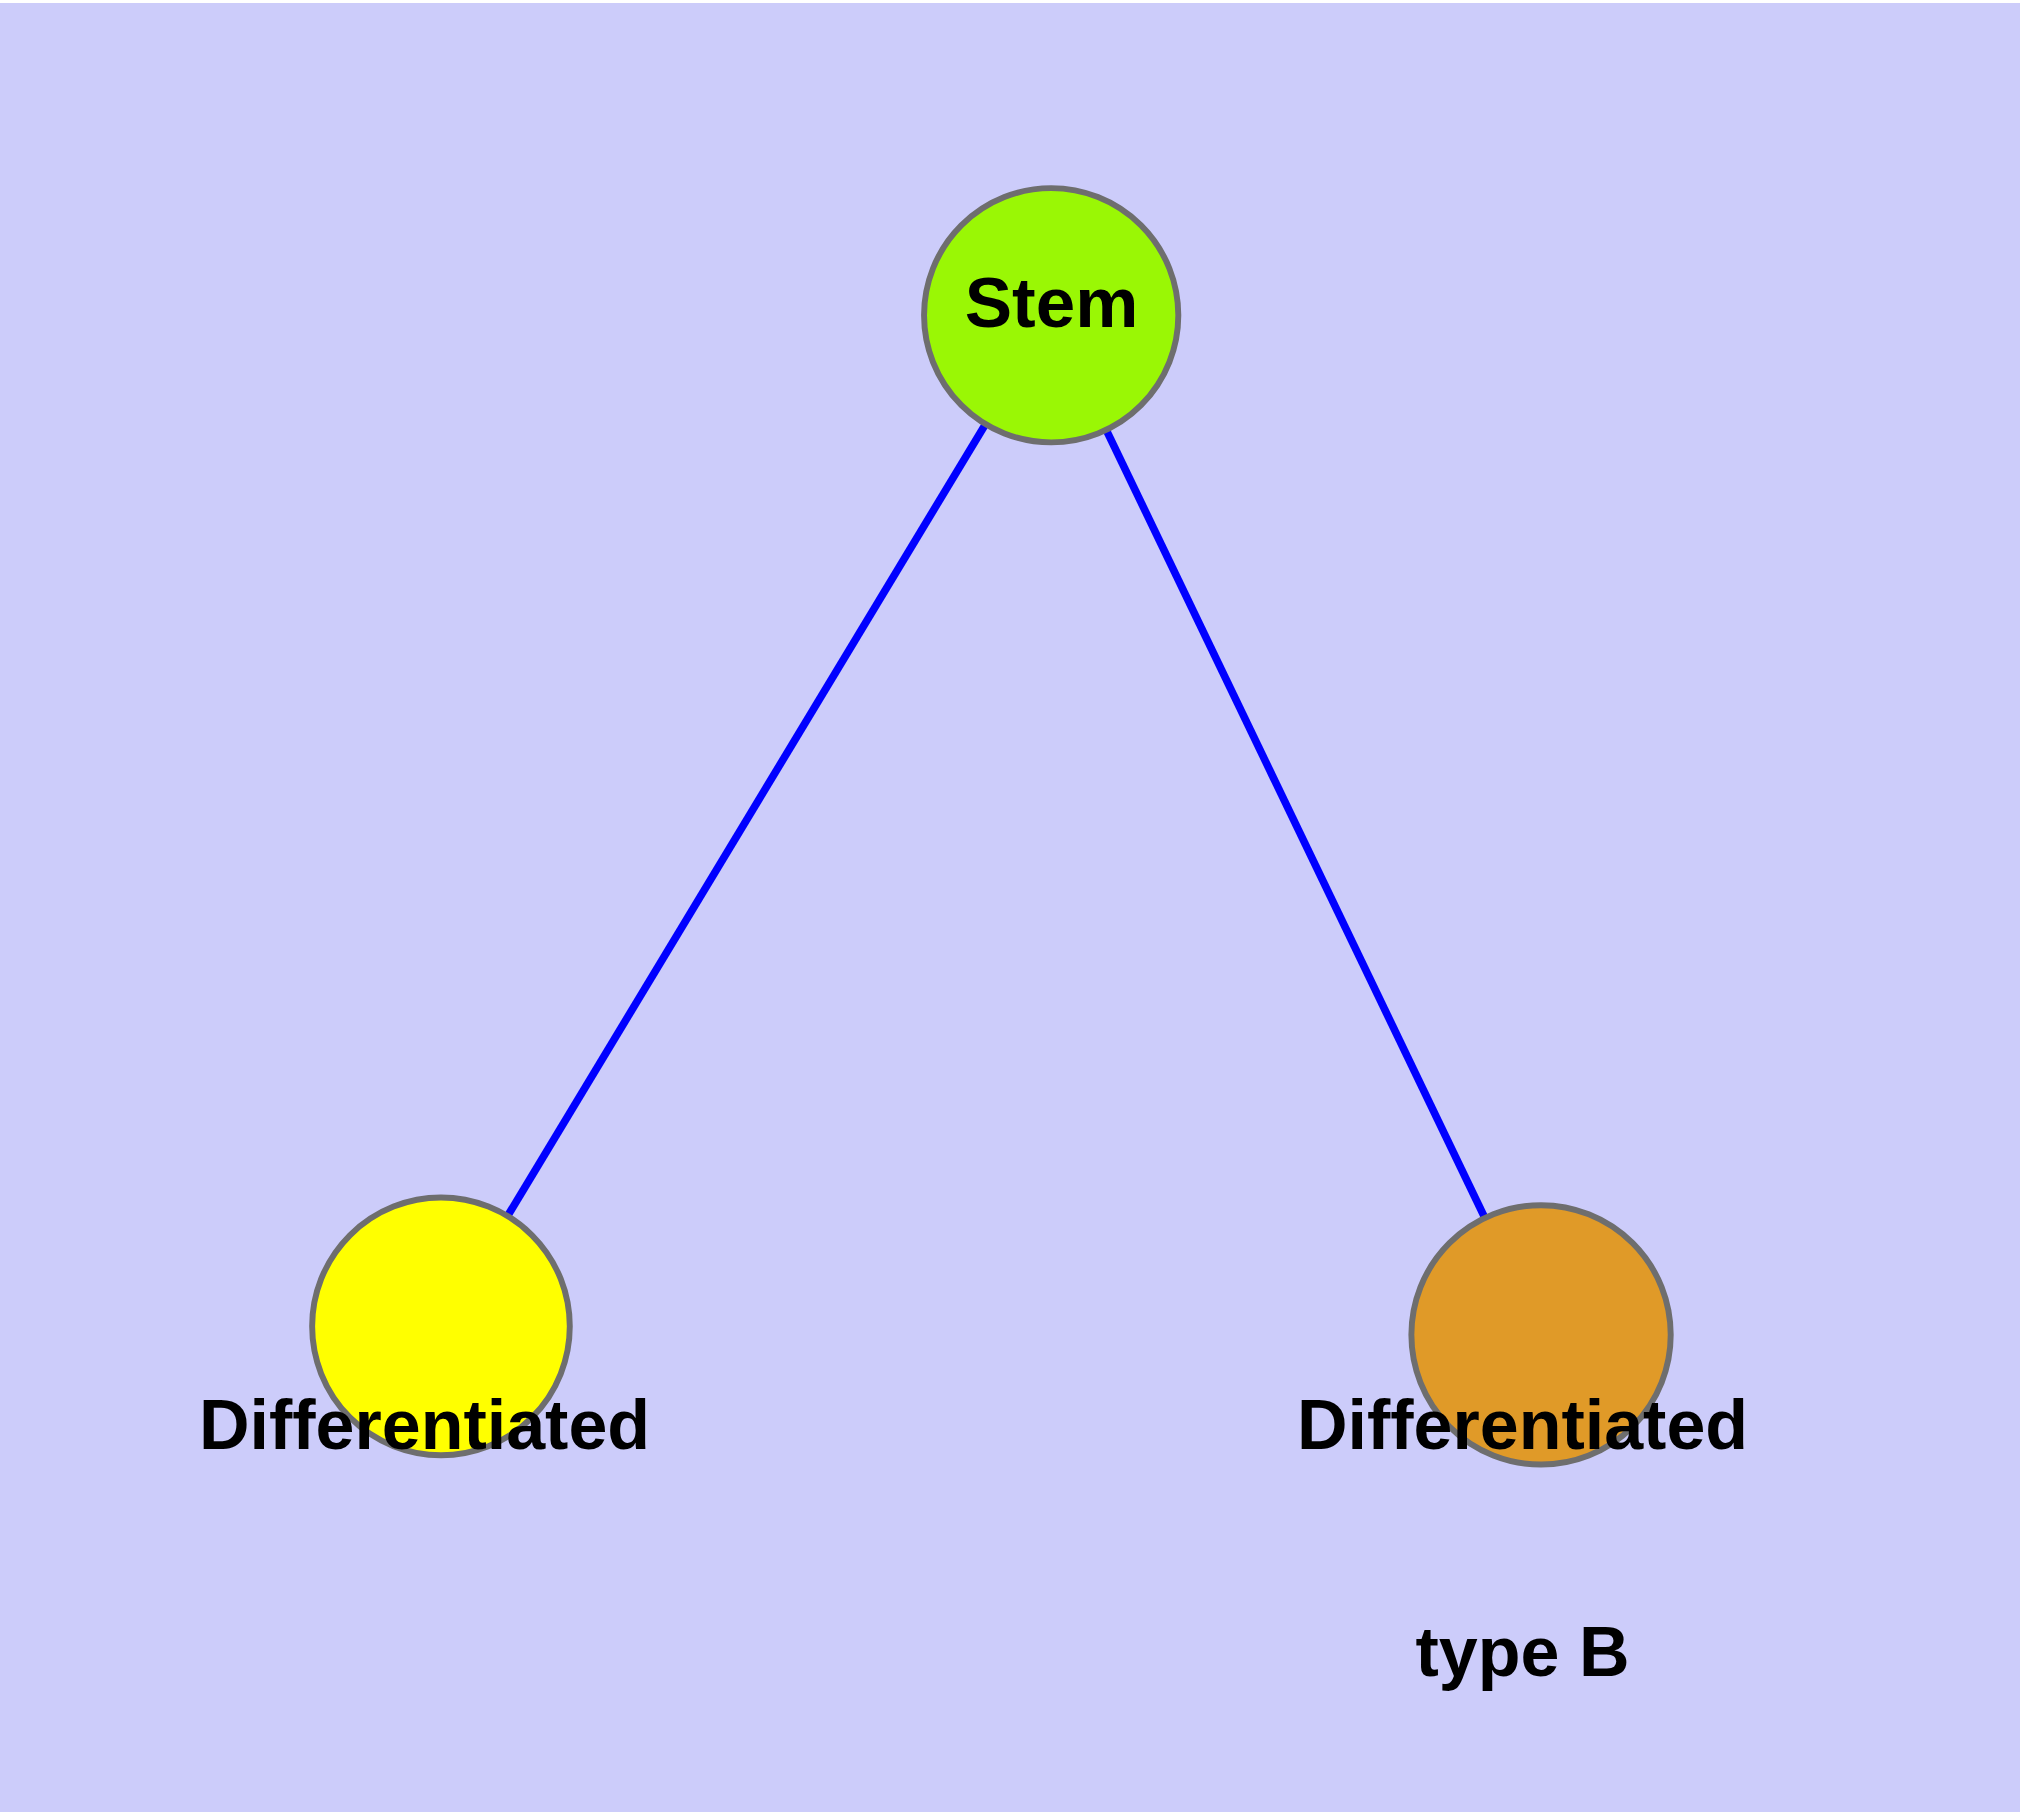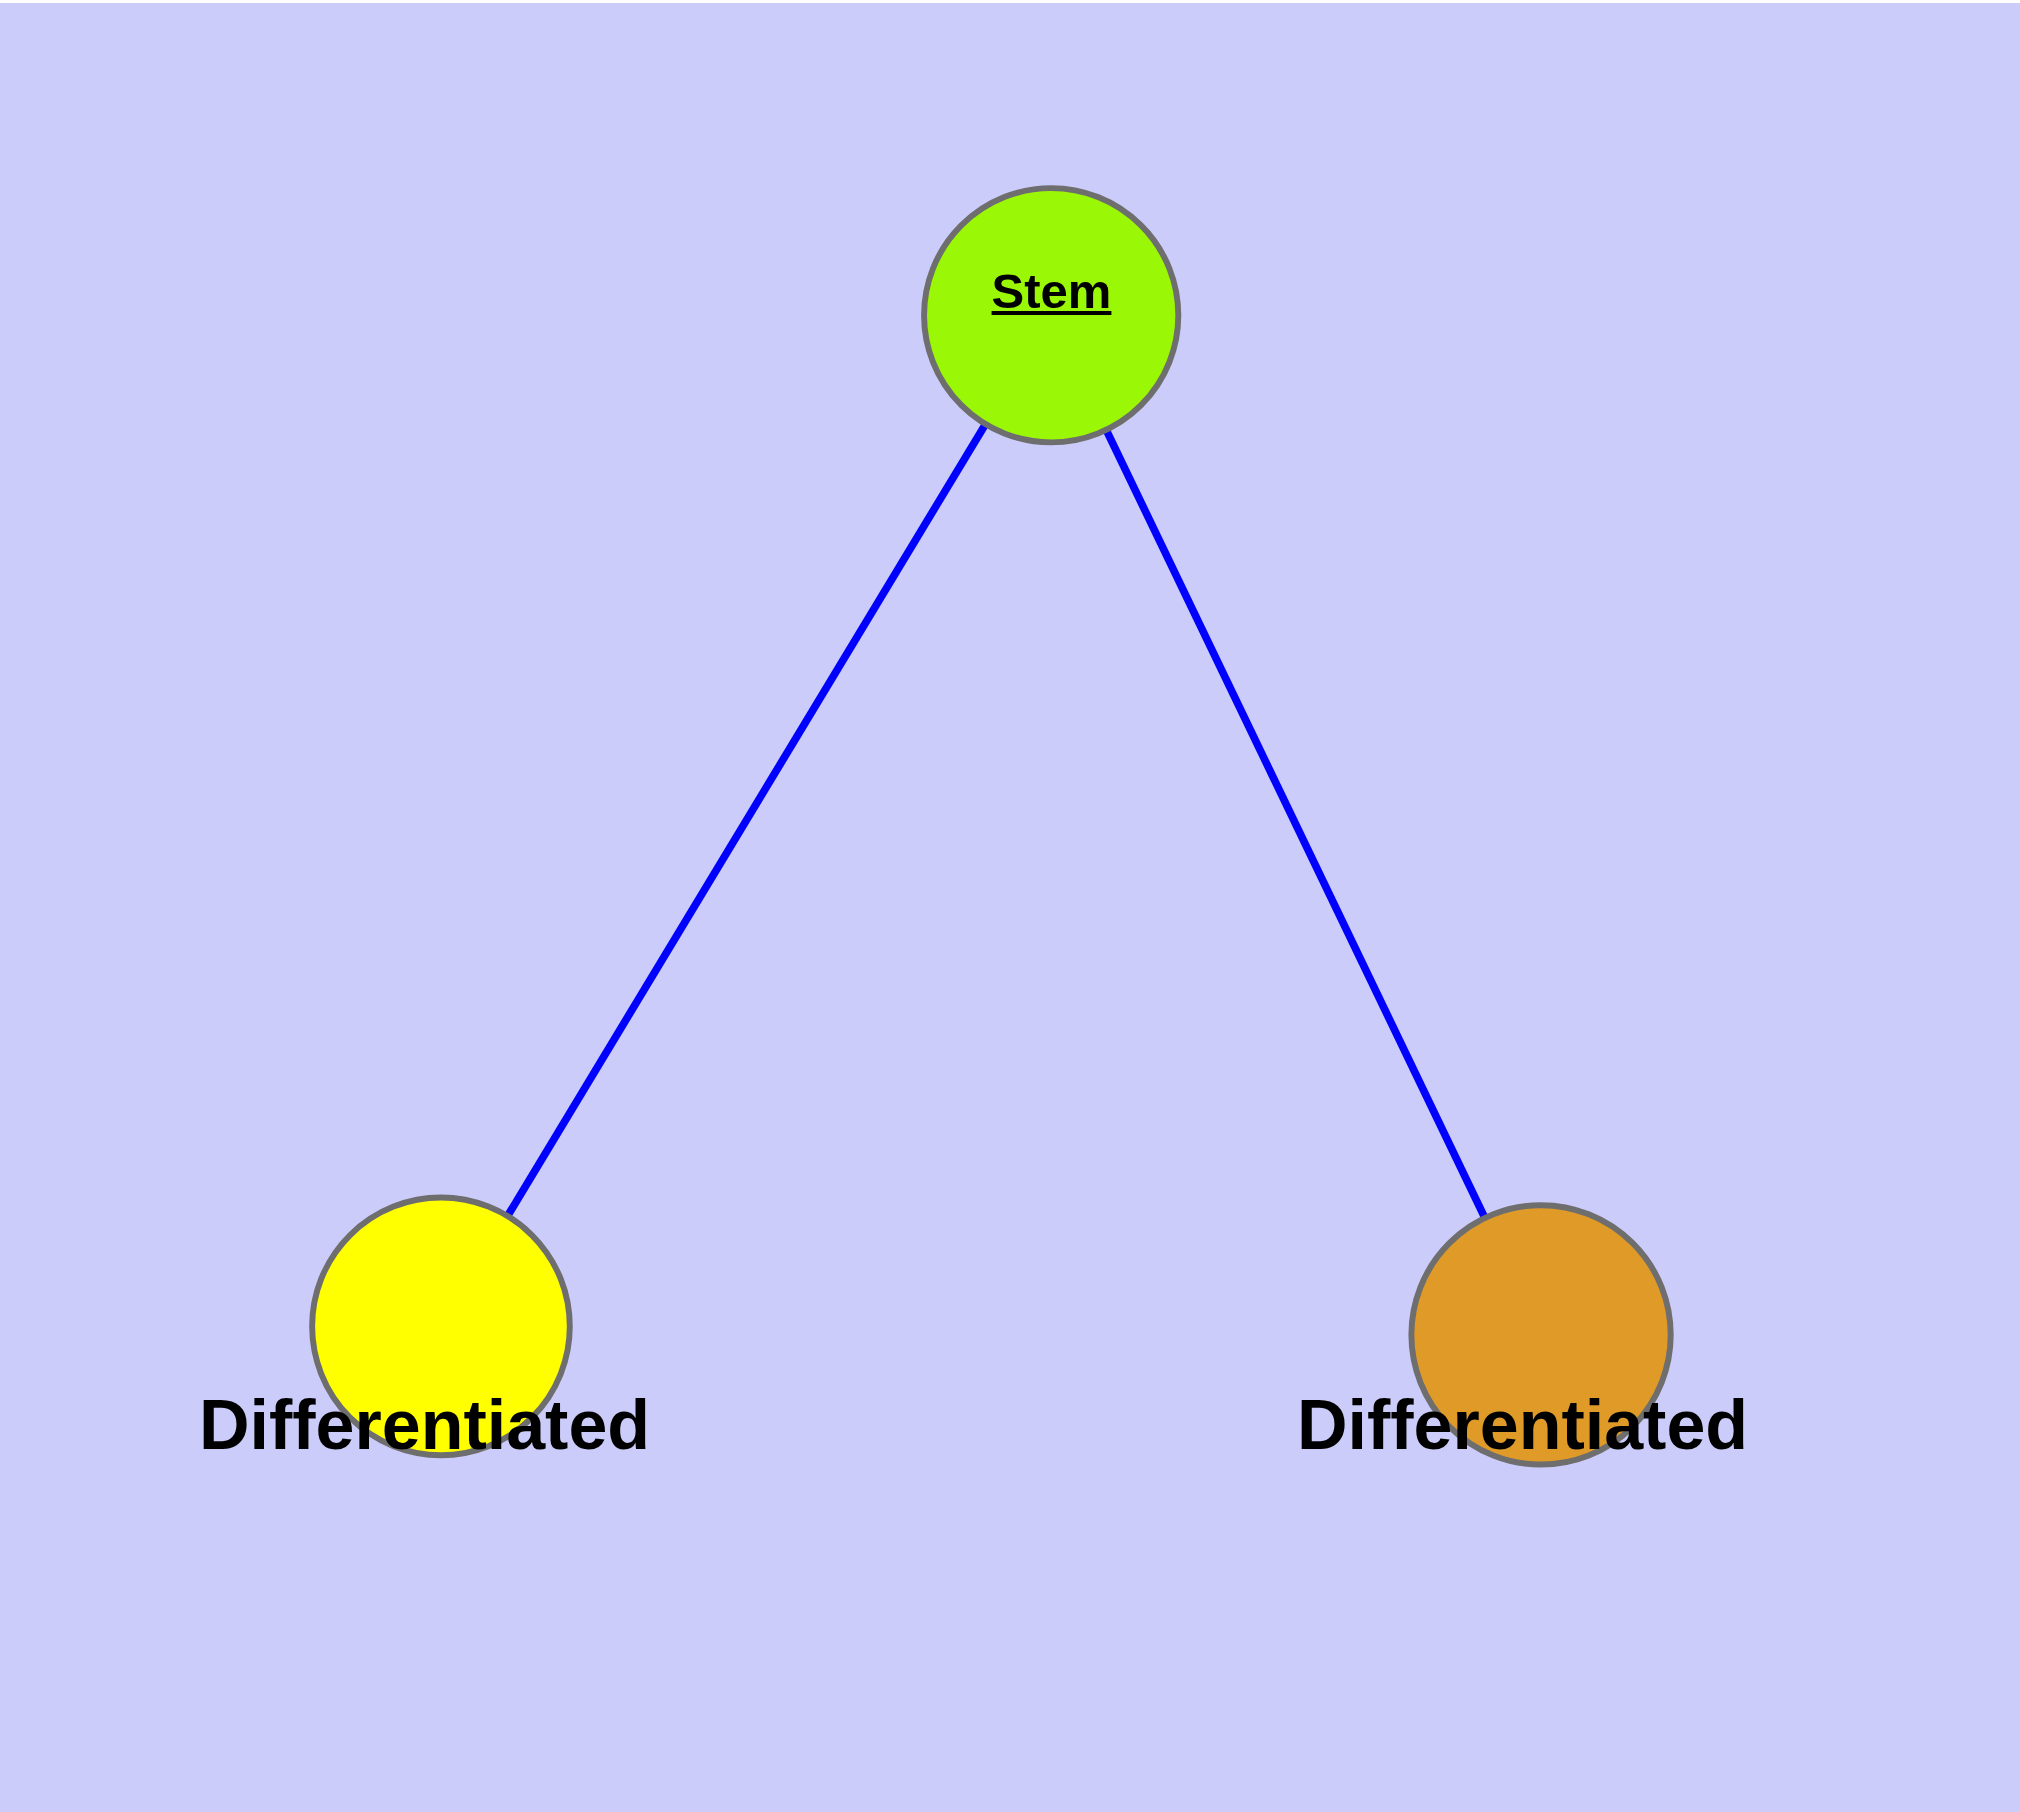--- a/index.html
+++ b/index.html
@@ -36,22 +36,21 @@
     font-family: "Liberation Sans", "DejaVu Sans", sans-serif;
     font-weight: bold;
     color: #000000;
     text-align: center;
     white-space: pre;
     line-height: 1.08;
     pointer-events: none;
     user-select: none;
   }
   .node-label.single {
-    font-size: 49px;
-    text-decoration: underline;
+    font-size: 71px;
   }
   .node-label.multi {
     font-size: 70px;
   }
 </style>
 </head>
 <body>
 
 <div id="canvas">
 
@@ -72,16 +71,17 @@
   </svg>
 
   <div class="node-label single" style="left:797px; top:265px; width:509px;">Stem</div>
 
   <div class="node-label multi" style="left:170px; top:1237px; width:509px;">
     <div>Differentiated</div>
   </div>
 
   <div class="node-label multi" style="left:1268px; top:1237px; width:509px;">
     <div>Differentiated</div>
+    <div>type B</div>
   </div>
 
 </div>
 
 
 </body></html>

